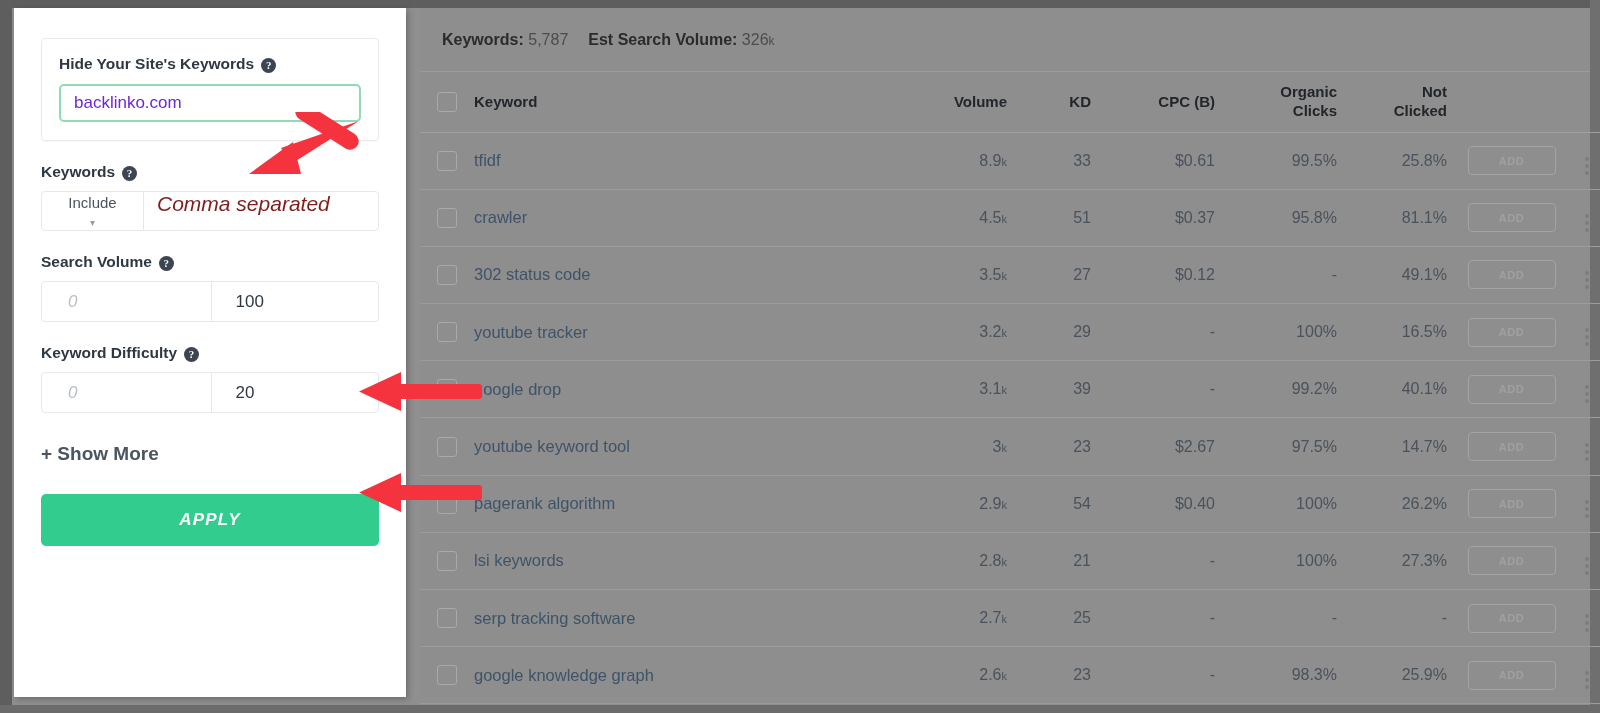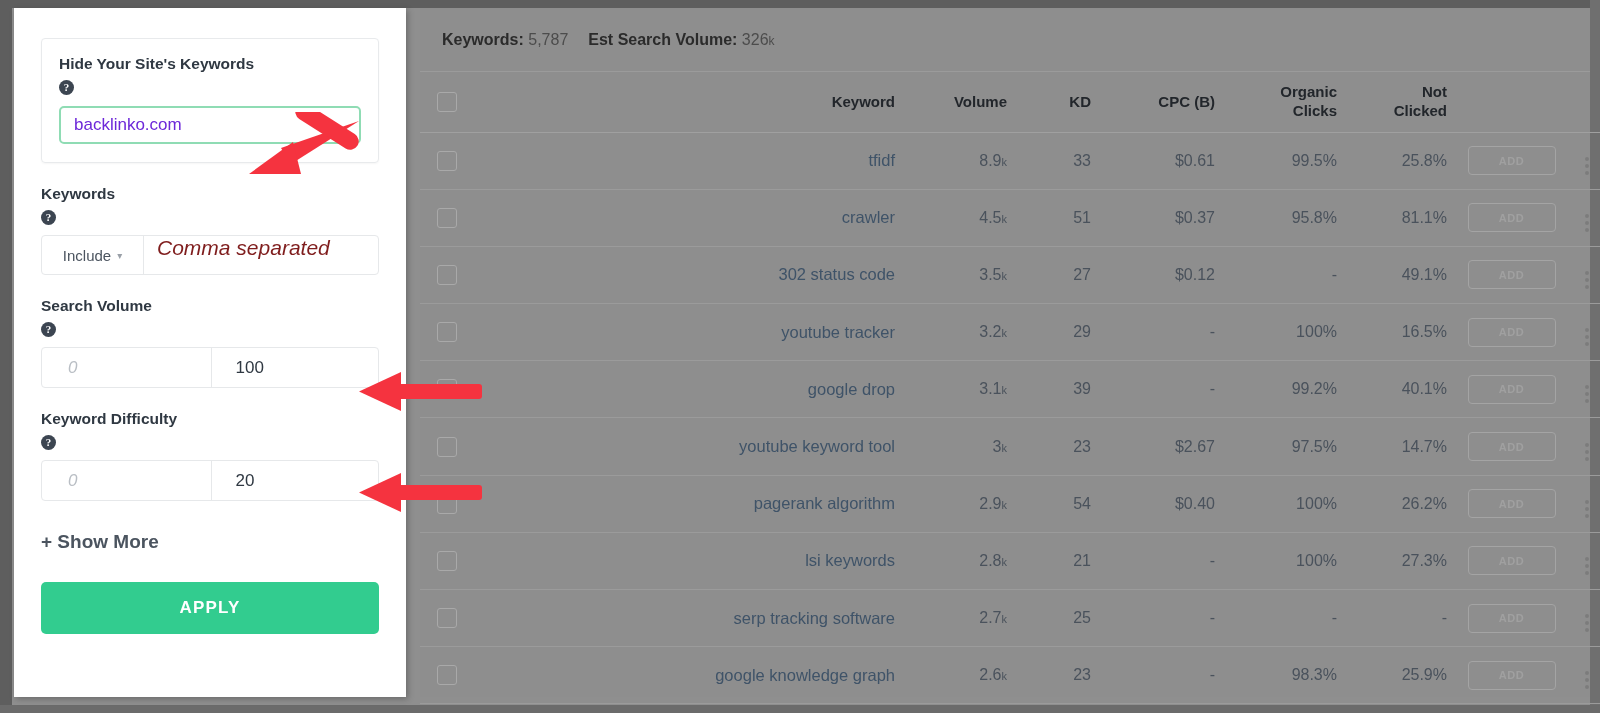--- a/index.html
+++ b/index.html
@@ -40,21 +40,21 @@
   .panel-body { padding: 18px 27px 0 27px; }
 
   .card {
     border:1px solid #e8eaec; border-radius:4px;
     padding:16px 17px 18px 17px;
     margin-top:12px;
     box-shadow:0 1px 2px rgba(0,0,0,.04);
   }
   .field-label {
     font-size:15.5px; font-weight:bold; color:#2f3842;
-    display:flex; align-items:flex-start; gap:7px; white-space:nowrap;flex-direction:column;
+    display:flex; align-items:flex-end; gap:7px; white-space:nowrap;
   }
   .help-icon {
     display:inline-flex; align-items:center; justify-content:center;
     width:15px; height:15px; border-radius:50%;
     background:#3c4551; color:#fff; font-size:11px; font-weight:bold;
     font-family:"Liberation Serif", serif; line-height:1;
   }
 
   .text-input {
     margin-top:11px; height:38px; width:100%;
@@ -66,21 +66,21 @@
   .group { margin-top:22px; }
 
   .combo {
     margin-top:10px; display:flex; height:40px;
     border:1px solid #e6e8ea; border-radius:4px; overflow:hidden;
     background:#fff;
   }
   .combo .select {
     width:102px; border-right:1px solid #e6e8ea;
     display:flex; align-items:center; justify-content:center; gap:6px;
-    font-size:15px; color:#4b545f; cursor:pointer;
+    font-size:15px; color:#4b545f; cursor:pointer;flex-direction:column;
   }
   .caret { font-size:10px; color:#9aa0a8; }
   .combo .free {
     flex:1; display:flex; align-items:flex-start; padding-left:13px;
     font-size:21px; font-style:italic; color:#7f1d1d;
   }
 
   .range {
     margin-top:10px; display:flex; height:41px;
     border:1px solid #e6e8ea; border-radius:4px; overflow:hidden; background:#fff;
@@ -95,20 +95,21 @@
   .show-more {
     margin-top:30px; font-size:19px; font-weight:bold; color:#4b545f;
     cursor:pointer;
   }
   .apply-btn {
     margin-top:29px; height:52px; width:100%;
     background:#32cc8f; border-radius:5px;
     display:flex; align-items:center; justify-content:center;
     color:#ffffff; font-size:17px; font-weight:bold; letter-spacing:1.2px;
     cursor:pointer;
+    font-style:italic;
   }
 
   
   #table-area {
     position:absolute; left:420px; top:8px;
     width:1170px; height:689px;
     background:#8e8e8e;
   }
   .summary {
     height:64px; display:flex; align-items:center; gap:20px;
@@ -123,21 +124,21 @@
   thead th {
     height:60px; font-size:15px; font-weight:bold; color:#22262b;
     border-bottom:1px solid #a0a0a0; vertical-align:middle;
     padding:0;
   }
   tbody td {
     height:57.2px; font-size:16px; color:#4a525c;
     border-bottom:1px solid #9b9b9b; padding:0;
   }
   .c-chk   { width:54px;  text-align:center; }
-  .c-kw    { width:421px; text-align:right; }
+  .c-kw    { width:421px; text-align:left; }
   .c-vol   { width:122px; text-align:right; padding-right:10px !important; }
   .c-kd    { width:86px;  text-align:right; padding-right:12px !important; }
   .c-cpc   { width:124px; text-align:right; padding-right:12px !important; }
   .c-org   { width:122px; text-align:right; padding-right:12px !important; }
   .c-not   { width:110px; text-align:right; padding-right:12px !important; }
   .c-add   { width:105px; text-align:center; }
   .c-menu  { width:46px;  text-align:center; }
 
   .chk {
     display:inline-block; width:20px; height:20px;

